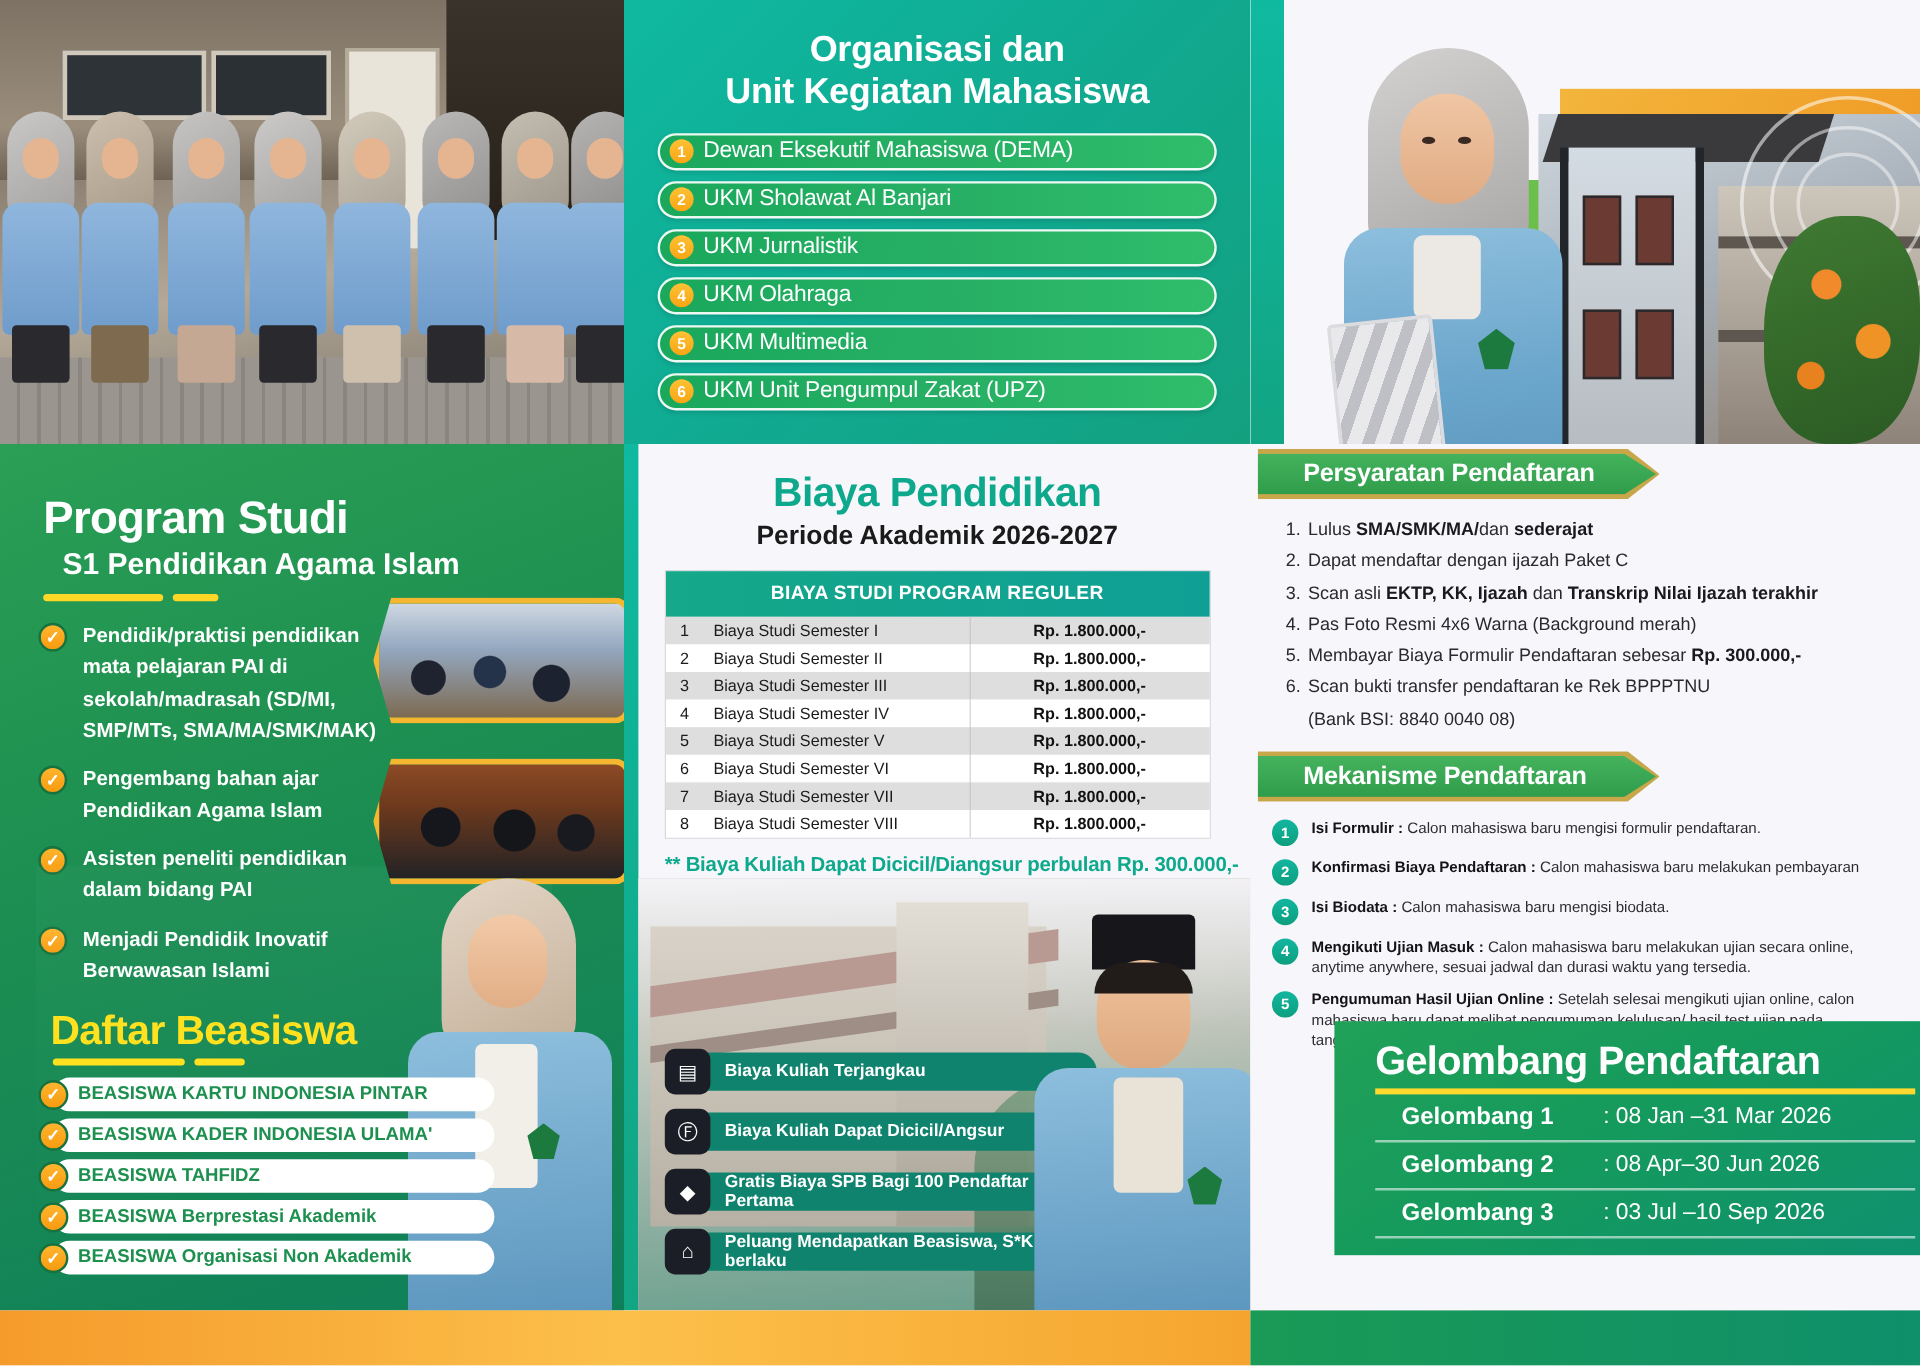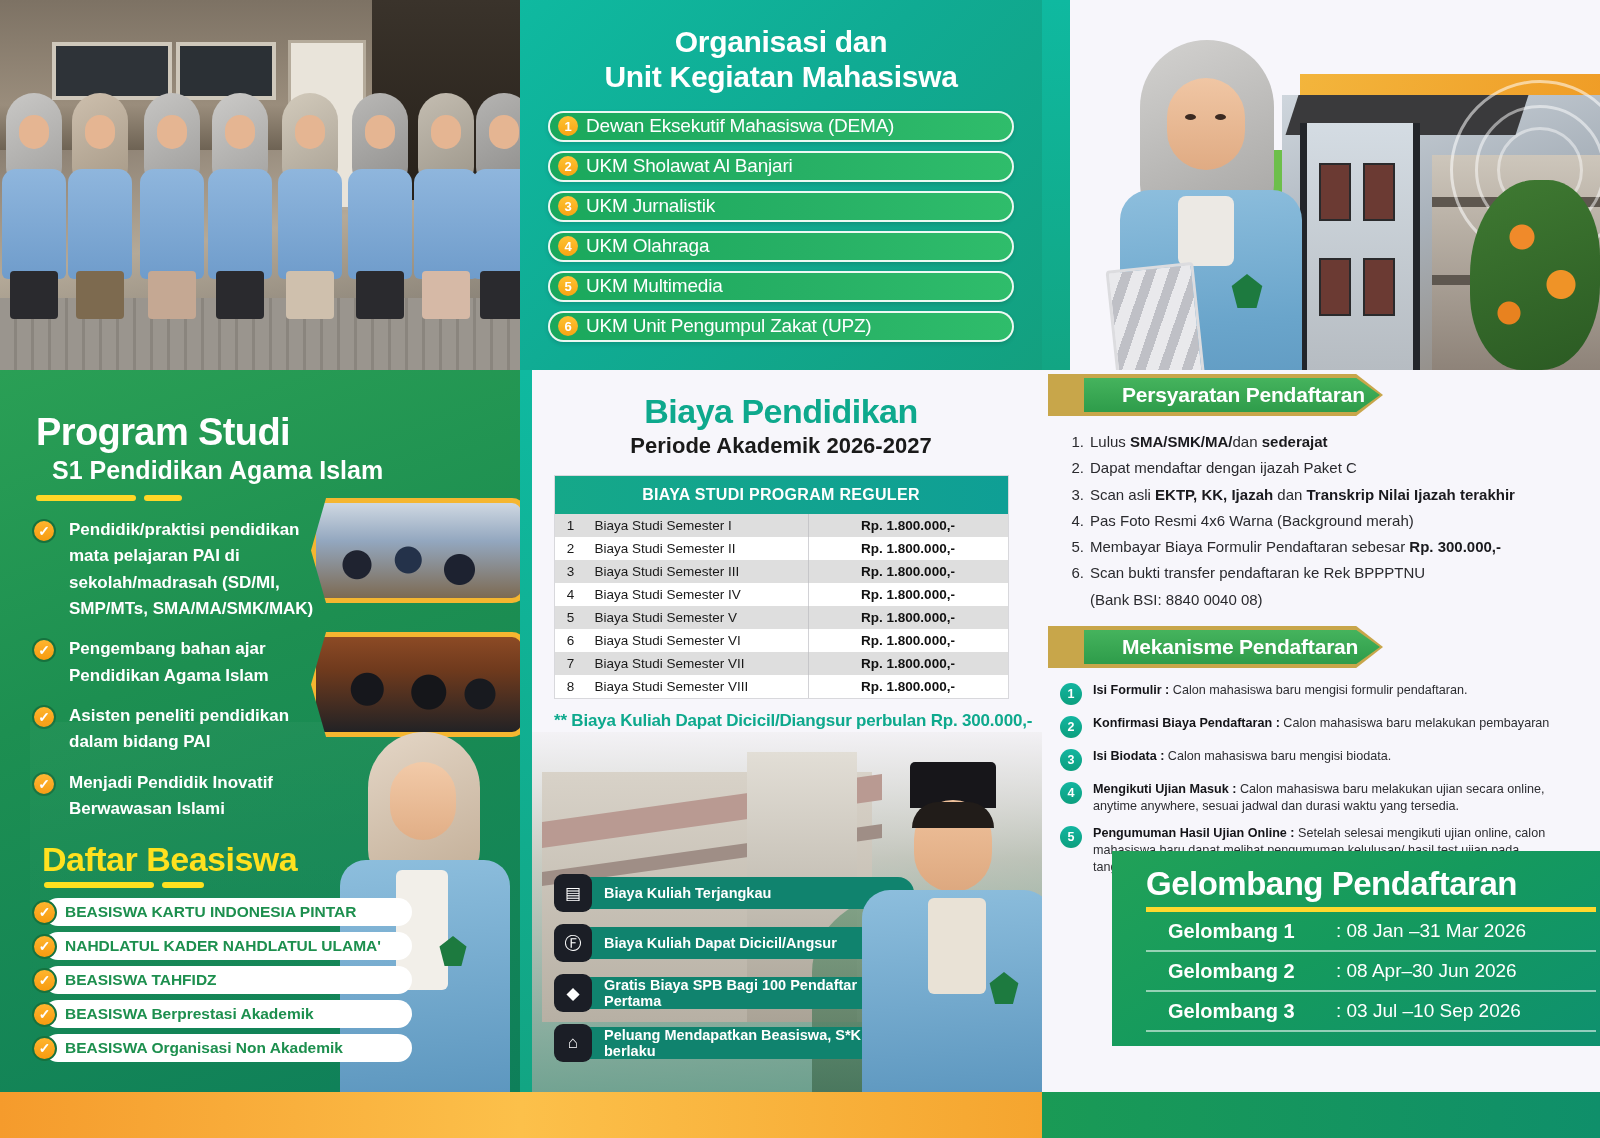--- a/index.html
+++ b/index.html
@@ -362,21 +362,21 @@
     position:relative; margin:4px 0 0 6px; height:42px; width:335px;
   }
   .rc-banner .gold{
     position:absolute; inset:0; background:#c8a64a;
     clip-path: polygon(0 0, 92% 0, 100% 50%, 92% 100%, 0 100%);
   }
   .rc-banner .grn{
     position:absolute; left:0; top:4px; bottom:4px; right:3px;
     background:linear-gradient(180deg,#45b35d,#2e9c4a);
     clip-path: polygon(0 0, 92% 0, 100% 50%, 92% 100%, 0 100%);
-    display:flex; align-items:center;margin-left:36px;
+    display:flex; align-items:center;
   }
   .rc-banner span{ color:#fff; font-size:21px; font-weight:bold; padding-left:38px; letter-spacing:-.2px;}
 
   .req-list{ padding:14px 0 0 24px; counter-reset:rq; }
   .req-item{ display:flex; font-size:15px; color:#2a2a2e; line-height:1.62; margin-bottom:2px;}
   .req-num{ flex:0 0 24px; text-align:right; padding-right:6px;}
   .req-txt b{ font-weight:bold; color:#1a1a1e;}
   .req-sub{ padding-left:48px; font-size:15px; color:#2a2a2e; line-height:1.62;}
 
   .mech-list{ padding:14px 0 0 18px; display:flex; flex-direction:column; gap:10px;}
@@ -588,21 +588,21 @@
       </div>
     <div class="beasiswa-list" id="bs-list">
         <div class="bs-item">
           <div class="bs-pill"></div>
           <span class="bs-chk">✓</span>
           <span class="bs-lbl">BEASISWA KARTU INDONESIA PINTAR</span>
         </div>
         <div class="bs-item">
           <div class="bs-pill"></div>
           <span class="bs-chk">✓</span>
-          <span class="bs-lbl">NAHDLATUL KADER NAHDLATUL ULAMA'</span>
+          <span class="bs-lbl">BEASISWA KADER INDONESIA ULAMA'</span>
         </div>
         <div class="bs-item">
           <div class="bs-pill"></div>
           <span class="bs-chk">✓</span>
           <span class="bs-lbl">BEASISWA TAHFIDZ</span>
         </div>
         <div class="bs-item">
           <div class="bs-pill"></div>
           <span class="bs-chk">✓</span>
           <span class="bs-lbl">BEASISWA Berprestasi Akademik</span>

